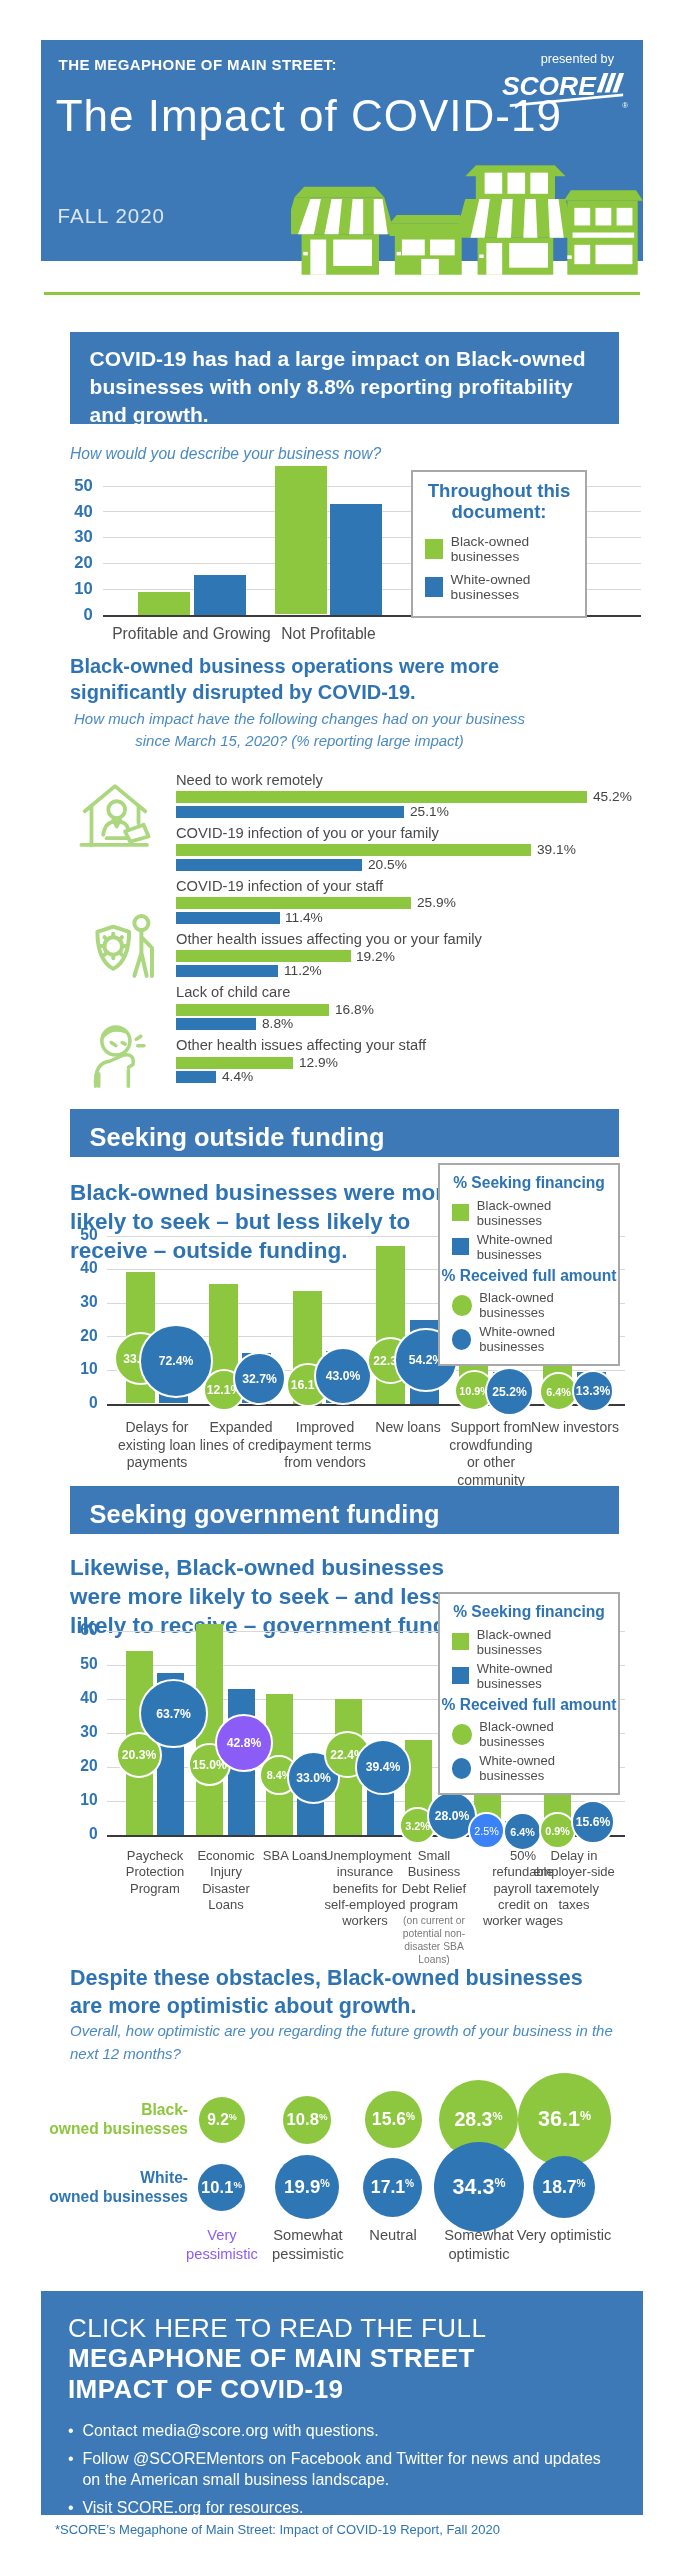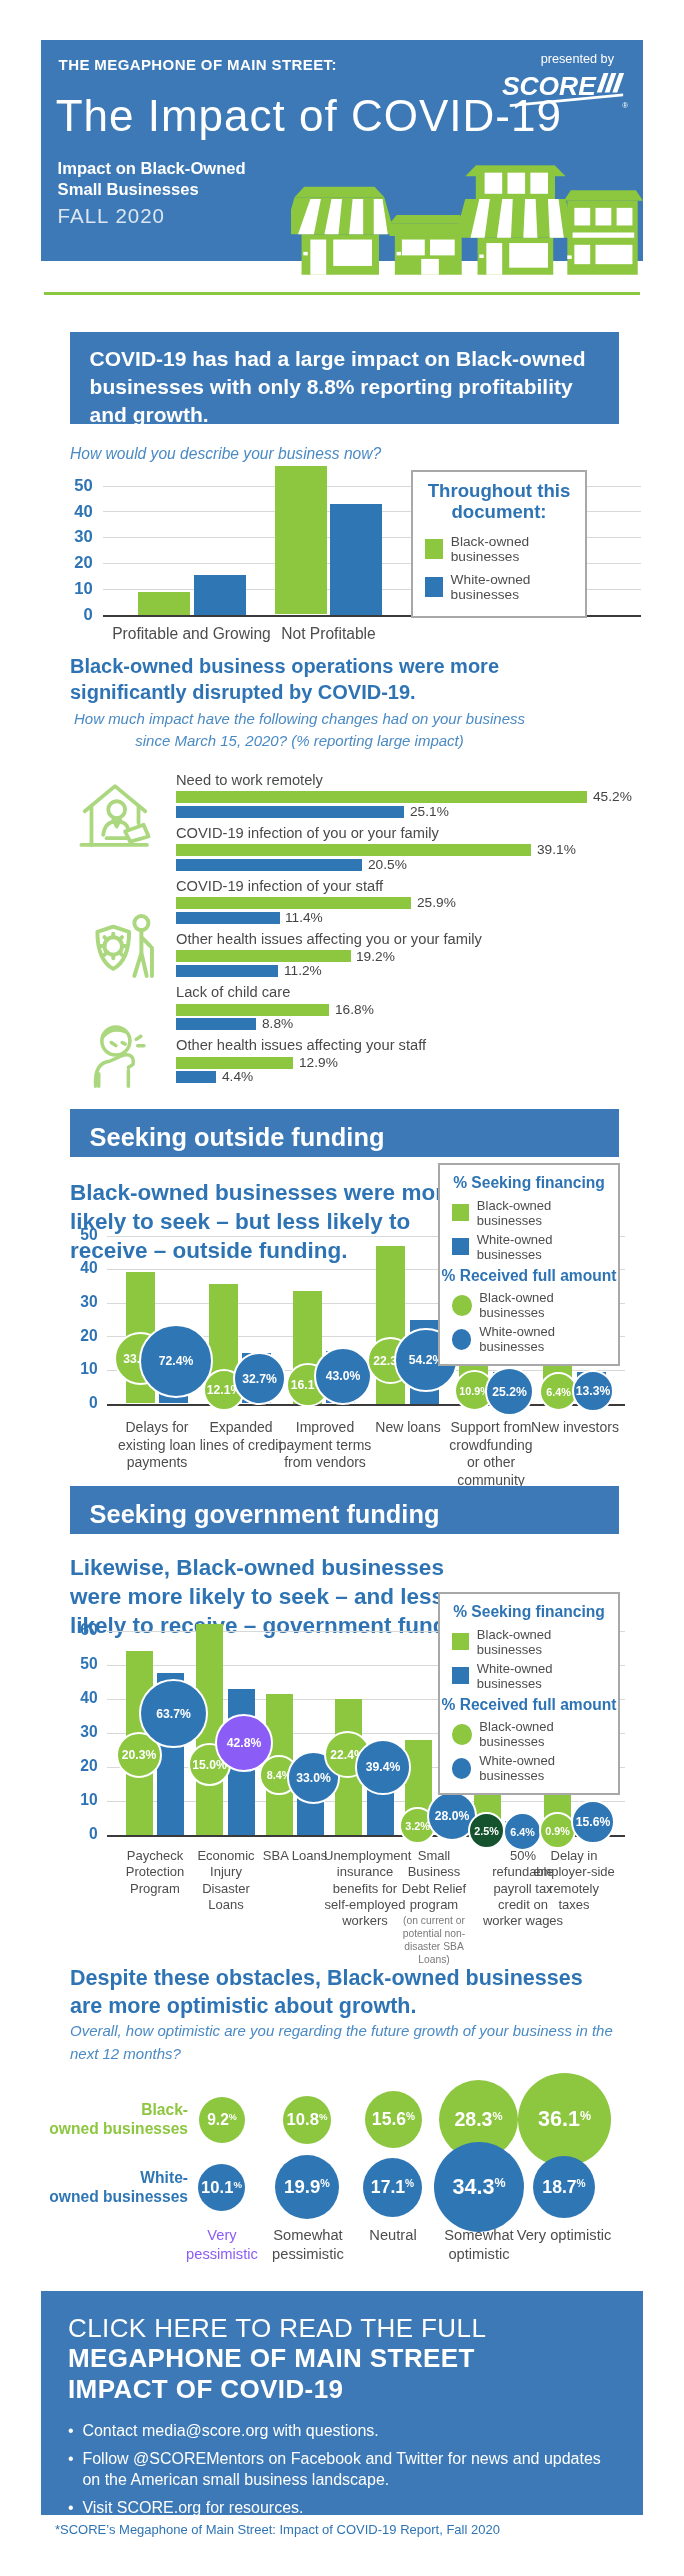--- a/index.html
+++ b/index.html
@@ -51,21 +51,20 @@
       <g fill="#fff">
         <polygon points="97,24 104,4 109,4 102,24"></polygon>
         <polygon points="105,24 112,4 117,4 110,24"></polygon>
         <polygon points="113,24 120,4 125,4 118,24"></polygon>
       </g>
       <polygon points="8,36 124,25 124,28 8,39" fill="#fff"></polygon>
       <text x="123" y="40" fill="#fff" font-size="8">®</text>
     </svg>
   </div>
   <div class="abs hero-title">The Impact of COVID-19</div>
-  <div class="abs hero-sub">Impact on Black-Owned Small Businesses</div>
   <div class="abs hero-season">FALL 2020</div>
   <div class="abs storefronts">
     <svg width="352" height="137" viewBox="0 0 400 155">
       <g fill="#8DC63F">
 
         <rect x="210" y="14" width="90" height="45"></rect>
         <polygon points="210,14 300,14 312,26 198,26"></polygon>
         <polygon points="198,52 312,52 324,96 186,96"></polygon>
         <rect x="212" y="96" width="86" height="42"></rect>
 
@@ -350,21 +349,21 @@
     <div style="position: absolute; left: 283px; top: 118px; width: 47px; height: 47px; border-radius: 50%; background: rgb(141, 198, 63); border: 2.4px solid rgb(255, 255, 255); box-sizing: border-box; color: rgb(255, 255, 255); font-weight: bold; font-size: 12.2px; display: flex; align-items: center; justify-content: center; z-index: 4;">22.4%</div>
     <div style="position: absolute; left: 314px; top: 126px; width: 56px; height: 56px; border-radius: 50%; background: rgb(47, 118, 181); border: 2.4px solid rgb(255, 255, 255); box-sizing: border-box; color: rgb(255, 255, 255); font-weight: bold; font-size: 12.2px; display: flex; align-items: center; justify-content: center; z-index: 4;">39.4%</div>
     <div style="position: absolute; left: 364px; top: 127px; width: 27px; height: 95px; background: rgb(141, 198, 63);"></div>
     <div style="position: absolute; left: 395px; top: 186px; width: 27px; height: 36px; background: rgb(47, 118, 181);"></div>
     <div style="position: absolute; left: 352px; top: 235px; width: 82px; text-align: center; font-size: 13px; color: rgb(77, 77, 77); line-height: 1.25;">Small Business Debt Relief program<div style="font-size: 10.3px; color: rgb(122, 122, 122); margin-top: 2px;">(on current or potential non-disaster SBA Loans)</div></div>
     <div style="position: absolute; left: 358px; top: 194px; width: 37px; height: 37px; border-radius: 50%; background: rgb(141, 198, 63); border: 2.4px solid rgb(255, 255, 255); box-sizing: border-box; color: rgb(255, 255, 255); font-weight: bold; font-size: 10.8px; display: flex; align-items: center; justify-content: center; z-index: 4;">3.2%</div>
     <div style="position: absolute; left: 386px; top: 178px; width: 50px; height: 50px; border-radius: 50%; background: rgb(47, 118, 181); border: 2.4px solid rgb(255, 255, 255); box-sizing: border-box; color: rgb(255, 255, 255); font-weight: bold; font-size: 12.2px; display: flex; align-items: center; justify-content: center; z-index: 4;">28.0%</div>
     <div style="position: absolute; left: 433px; top: 147px; width: 27px; height: 75px; background: rgb(141, 198, 63);"></div>
     <div style="position: absolute; left: 464px; top: 208px; width: 27px; height: 13.6px; background: rgb(47, 118, 181);"></div>
     <div style="position: absolute; left: 421px; top: 235px; width: 82px; text-align: center; font-size: 13px; color: rgb(77, 77, 77); line-height: 1.25; margin-left: 20px;">50% refundable payroll tax credit on worker wages</div>
-    <div style="position: absolute; left: 427px; top: 199px; width: 37px; height: 37px; border-radius: 50%; background: #14532d; border: 2.4px solid rgb(255, 255, 255); box-sizing: border-box; color: rgb(255, 255, 255); font-weight: bold; font-size: 10.8px; display: flex; align-items: center; justify-content: center; z-index: 4;">2.5%</div>
+    <div style="position: absolute; left: 427px; top: 199px; width: 37px; height: 37px; border-radius: 50%; background: #3b82f6; border: 2.4px solid rgb(255, 255, 255); box-sizing: border-box; color: rgb(255, 255, 255); font-weight: normal; font-size: 10.8px; display: flex; align-items: center; justify-content: center; z-index: 4;">2.5%</div>
     <div style="position: absolute; left: 462px; top: 199px; width: 39px; height: 39px; border-radius: 50%; background: rgb(47, 118, 181); border: 2.4px solid rgb(255, 255, 255); box-sizing: border-box; color: rgb(255, 255, 255); font-weight: bold; font-size: 10.8px; display: flex; align-items: center; justify-content: center; z-index: 4;">6.4%</div>
     <div style="position: absolute; left: 503px; top: 150px; width: 27px; height: 71px; background: rgb(141, 198, 63);"></div>
     <div style="position: absolute; left: 535px; top: 207px; width: 27px; height: 15.3px; background: rgb(47, 118, 181);"></div>
     <div style="position: absolute; left: 492px; top: 235px; width: 82px; text-align: center; font-size: 13px; color: rgb(77, 77, 77); line-height: 1.25;">Delay in employer-side remotely taxes</div>
     <div style="position: absolute; left: 498px; top: 199px; width: 37px; height: 37px; border-radius: 50%; background: rgb(141, 198, 63); border: 2.4px solid rgb(255, 255, 255); box-sizing: border-box; color: rgb(255, 255, 255); font-weight: bold; font-size: 10.8px; display: flex; align-items: center; justify-content: center; z-index: 4;">0.9%</div>
     <div style="position: absolute; left: 530px; top: 187px; width: 44px; height: 44px; border-radius: 50%; background: rgb(47, 118, 181); border: 2.4px solid rgb(255, 255, 255); box-sizing: border-box; color: rgb(255, 255, 255); font-weight: bold; font-size: 12.2px; display: flex; align-items: center; justify-content: center; z-index: 4;">15.6%</div>
   </div>
 
 <div class="abs head" style="left:70px;top:1965px;width:528px;font-size:21.5px;line-height:1.3;">Despite these obstacles, Black-owned businesses are more optimistic about growth.</div>
 <div class="abs q" style="left:70px;top:2020px;width:562px;font-size:15px;line-height:1.5;">Overall, how optimistic are you regarding the future growth of your business in the next 12 months?</div>

